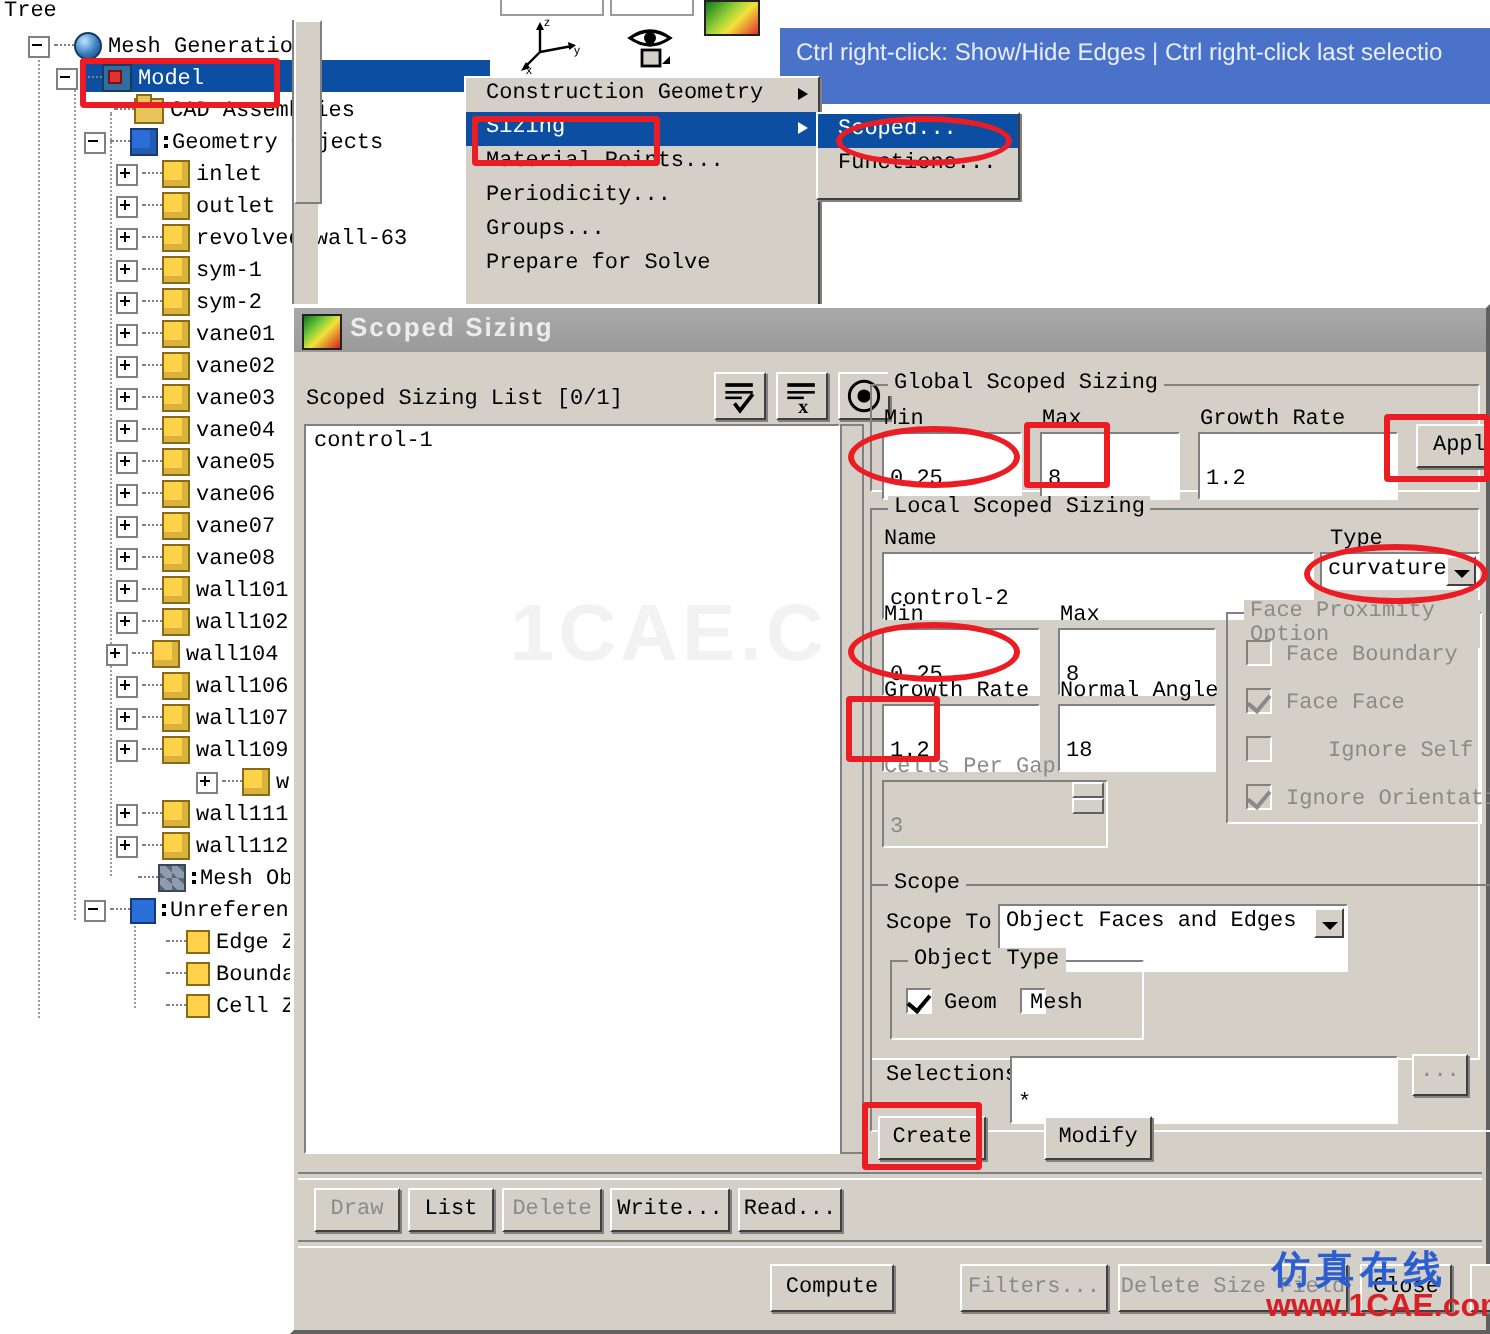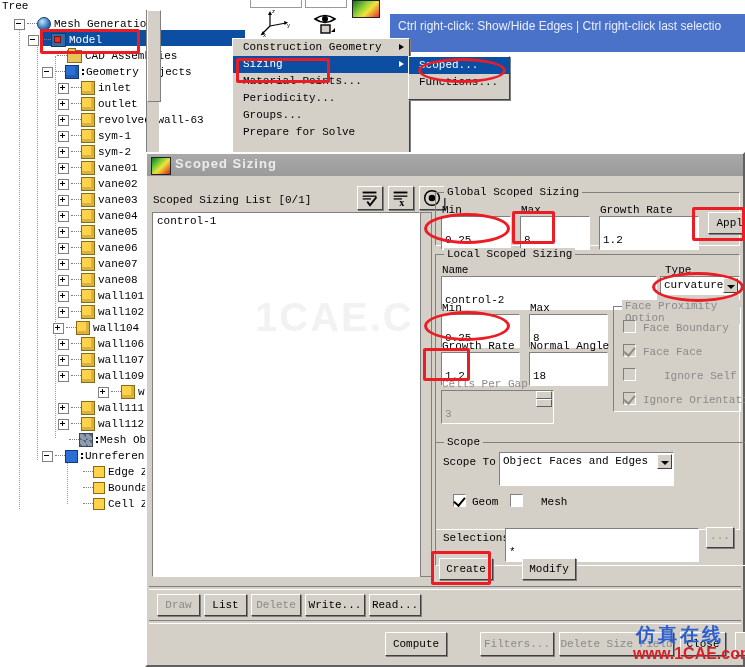--- a/index.html
+++ b/index.html
@@ -338,26 +338,29 @@
 
   <div class="group" style="left:288px;top:288px;width:368px;height:124px;">
     <div class="gtitle">Scope</div>
   </div>
   <div class="lbl" style="left:296px;top:302px;">Scope To</div>
   <div class="combo" style="left:352px;top:298px;width:175px;height:34px;">
     <span>Object Faces and Edges</span>
     <span class="arrowbtn"></span>
   </div>
 
+  <div class="group" style="left:298px;top:326px;width:127px;height:40px;">
+    <div class="gtitle">Object Type</div>
+  </div>
   <div class="cb" style="left:306px;top:340px;">
     <span class="tick"></span>
   </div>
   <div class="lbl" style="left:325px;top:342px;">Geom</div>
   <div class="cb" style="left:363px;top:340px;"></div>
-  <div class="lbl" style="left:394px;top:342px;">Mesh</div>
+  <div class="lbl" style="left:368px;top:342px;">Mesh</div>
 
   <div class="lbl" style="left:296px;top:378px;">Selections</div>
   <div class="field" style="left:358px;top:374px;width:194px;height:19px;">*</div>
   <div class="btn dim" style="left:559px;top:373px;width:28px;height:21px;line-height:17px;">...</div>
 
   <div class="btn" style="left:292px;top:404px;width:54px;height:22px;">Create</div>
   <div class="btn" style="left:375px;top:404px;width:54px;height:22px;">Modify</div>
 
   <div id="sep1"></div>
   <div id="sep2"></div>

